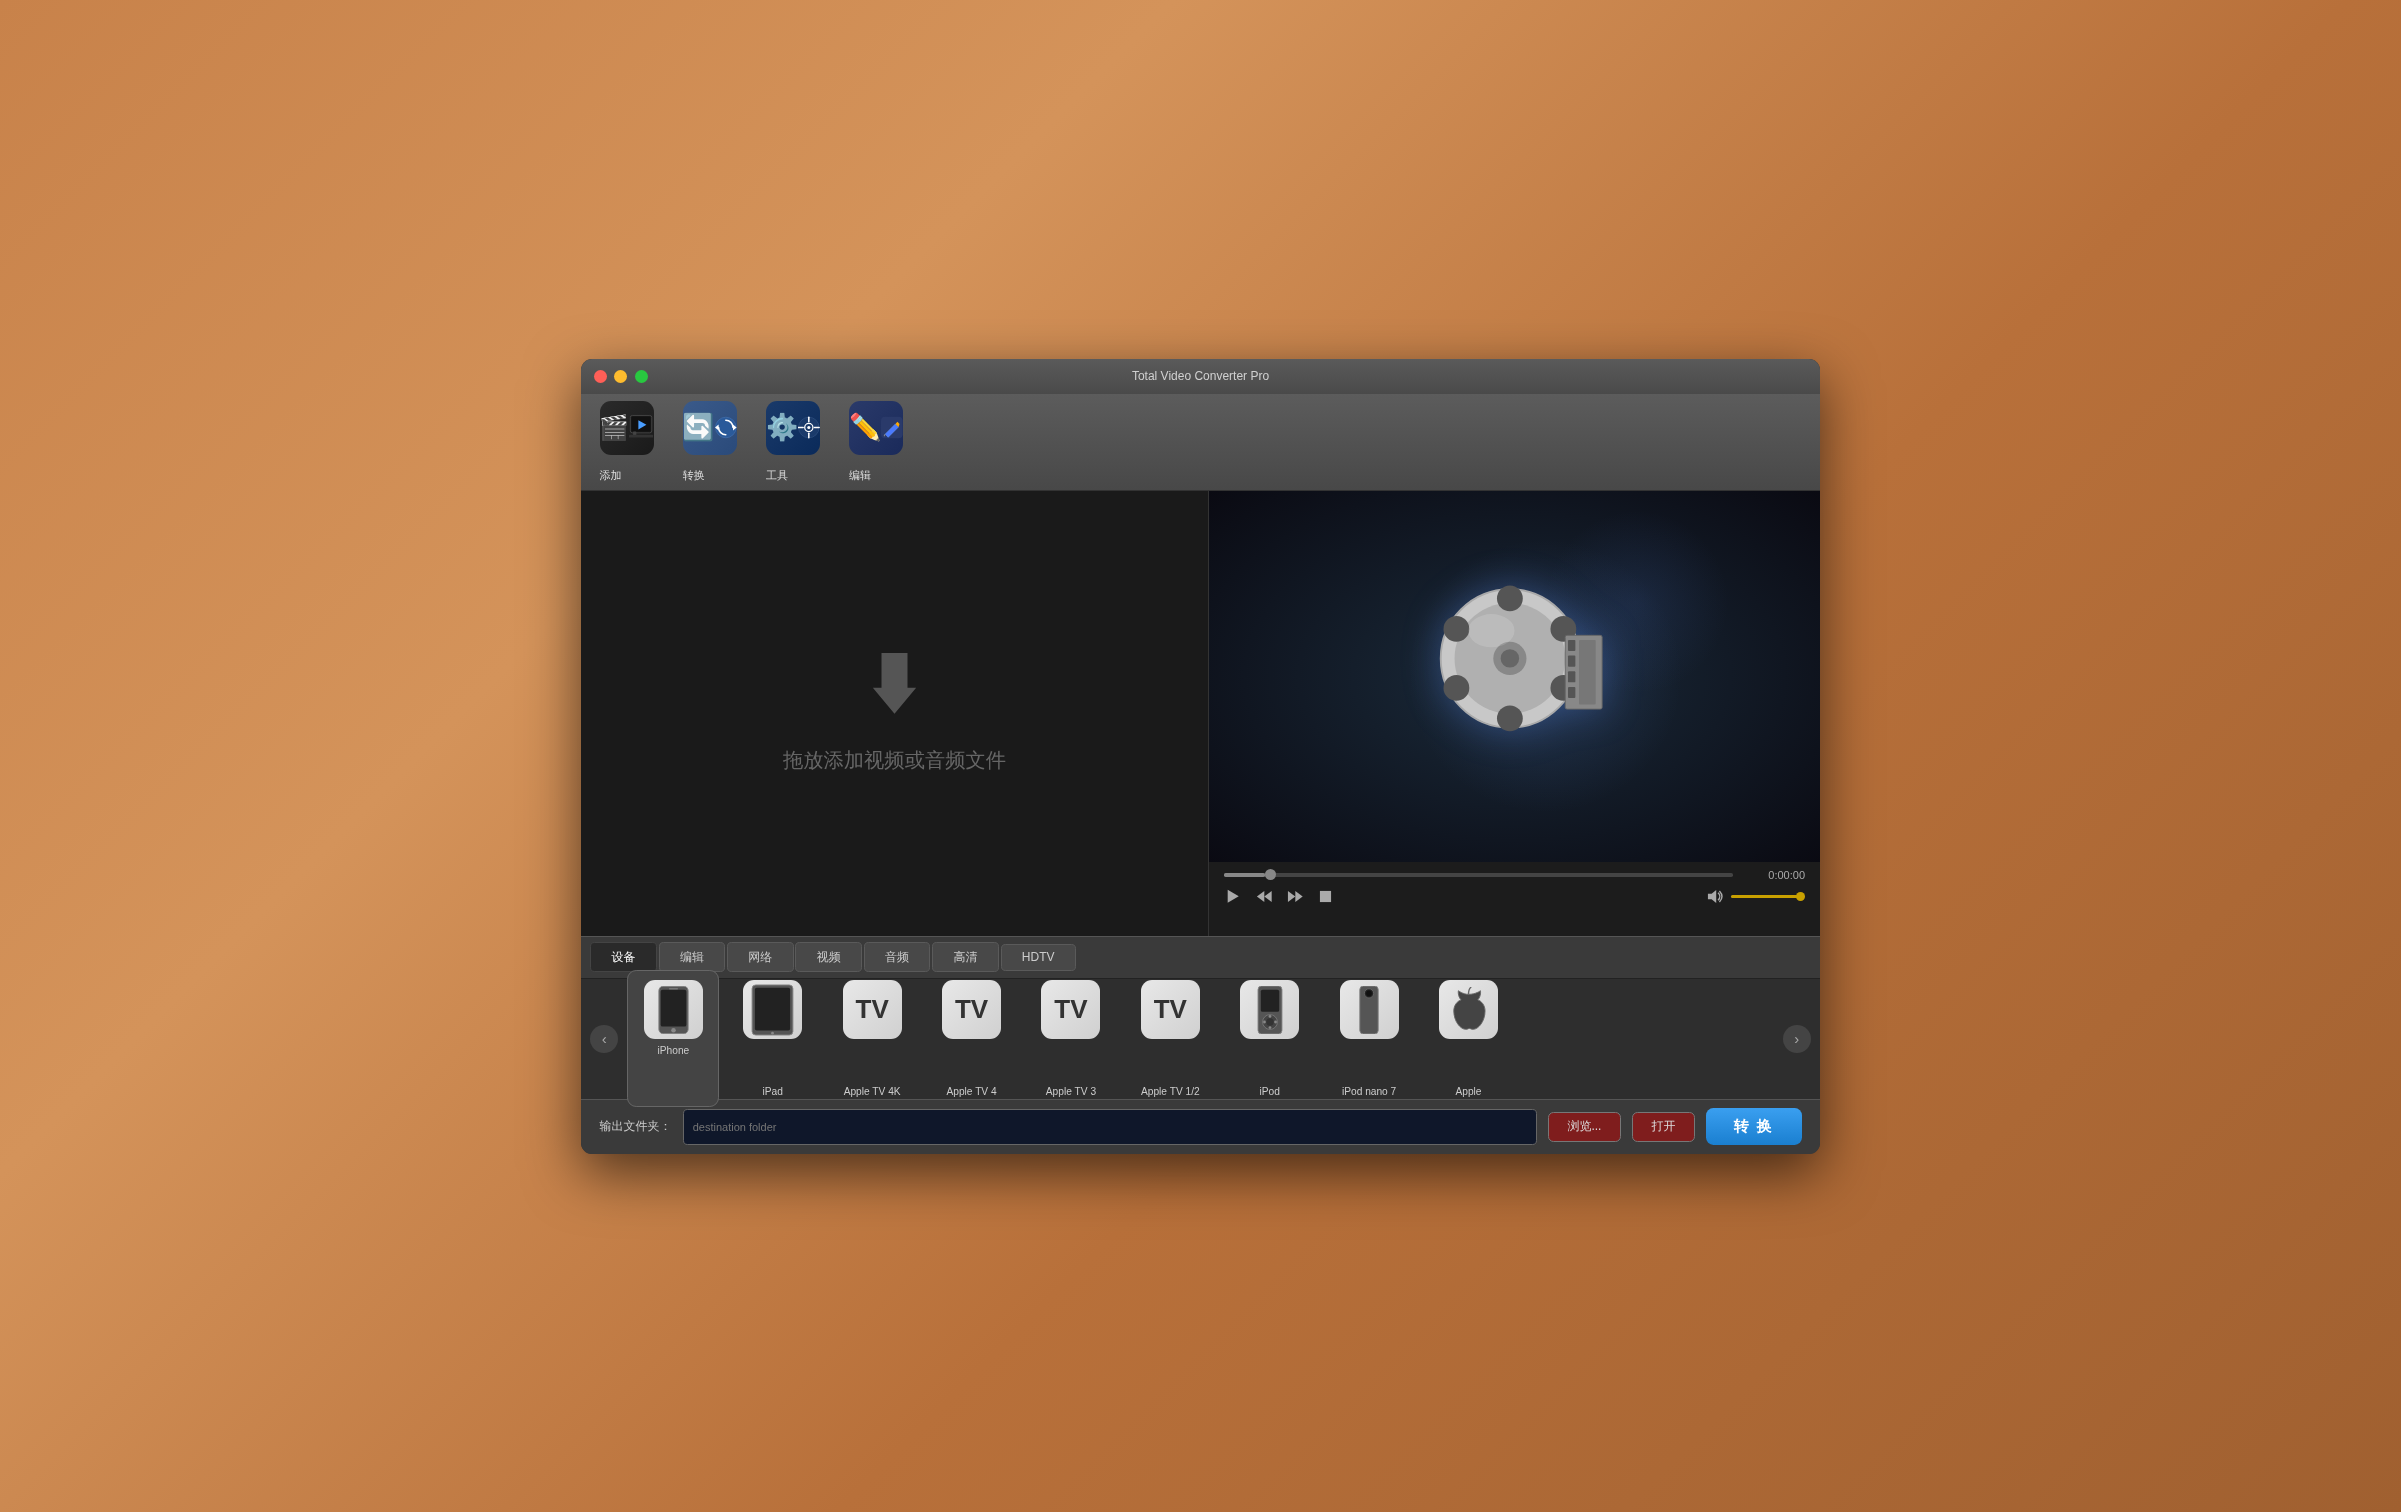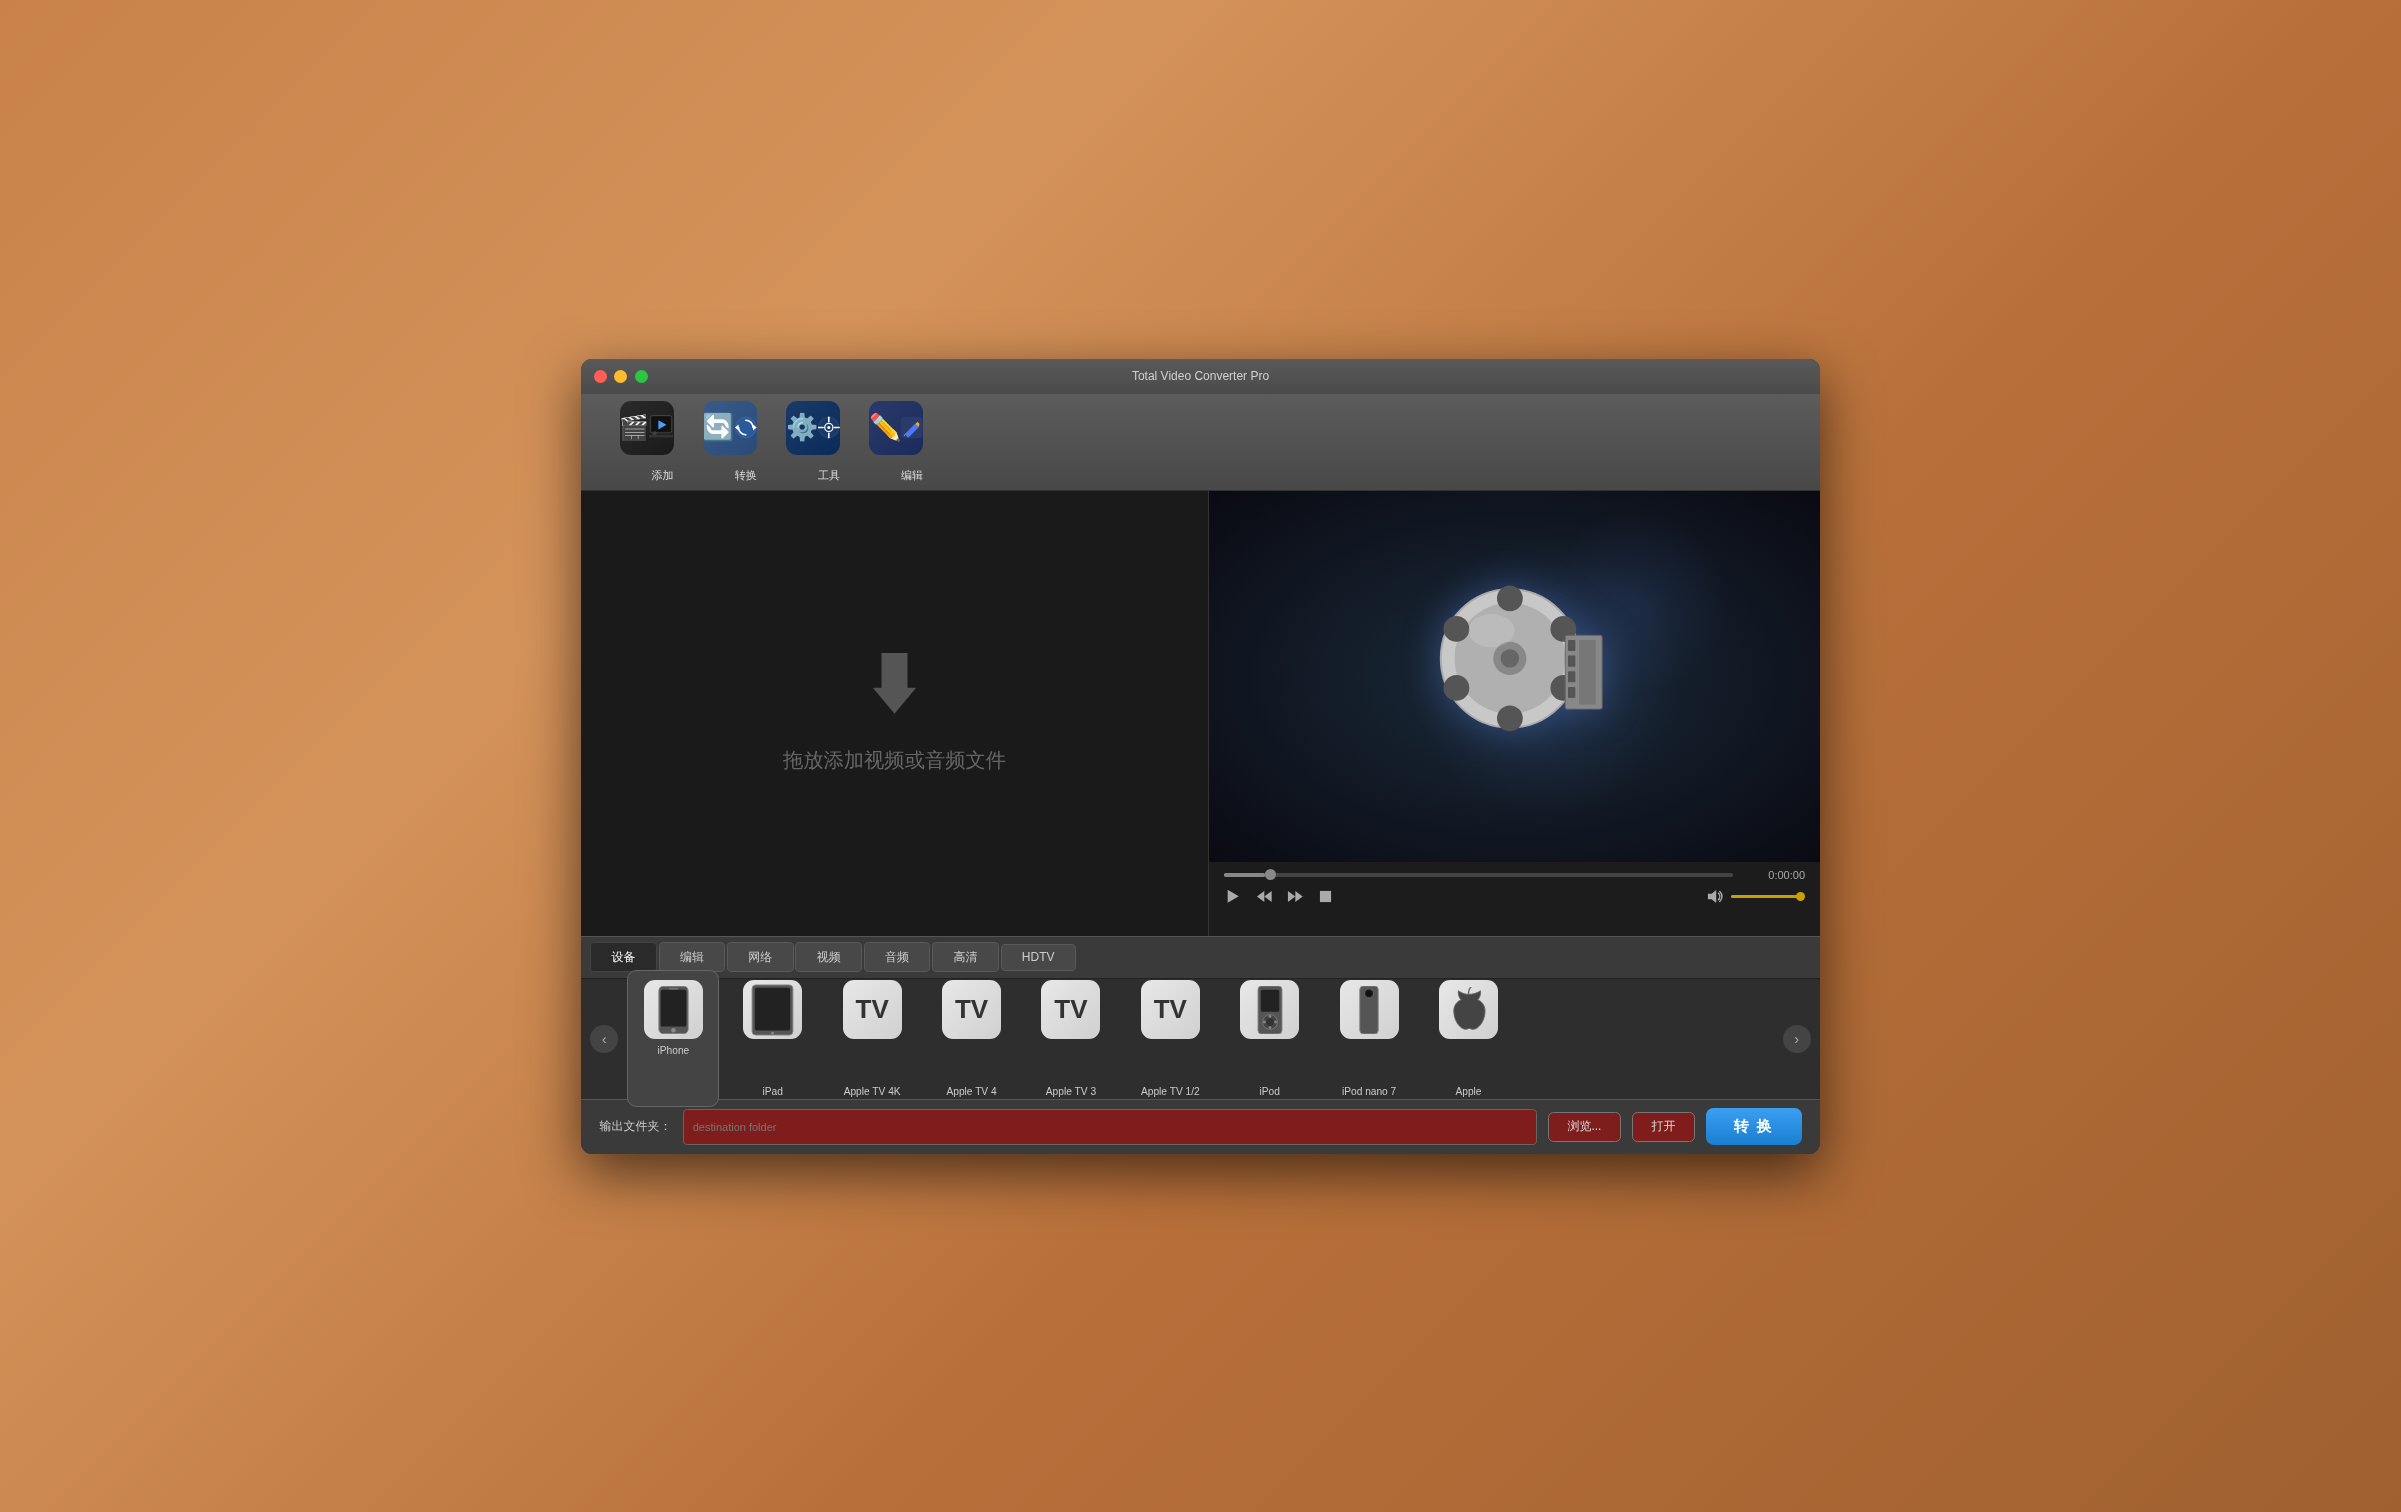--- a/index.html
+++ b/index.html
@@ -64,21 +64,21 @@
       display: flex;
       align-items: center;
       padding: 0 18.5px;
       gap: 9.2px;
       flex-shrink: 0;
       border-bottom: 0.9px solid #333;
     }
     .toolbar-item {
       display: flex;
       flex-direction: column;
-      align-items: flex-end;
+      align-items: flex-start;
       gap: 13px;
       width: 74px;
       cursor: pointer;
     }
     .toolbar-icon {
       width: 54px;
       height: 54px;
       border-radius: 11px;
       display: flex;
       align-items: center;
@@ -376,21 +376,21 @@
       flex-shrink: 0;
     }
     .output-label {
       font-size: 12px;
       color: #ccc;
       white-space: nowrap;
     }
     .output-input {
       flex: 1;
       height: 36px;
-      background: #7f1d1d;
+      background: #0f172a;
       border: 0.9px solid #666;
       border-radius: 4.6px;
       padding: 0 9.2px;
       font-size: 11px;
       color: #999;
       outline: none;
     }
     .browse-btn, .open-btn {
       height: 30px;
       padding: 0 18.5px;

